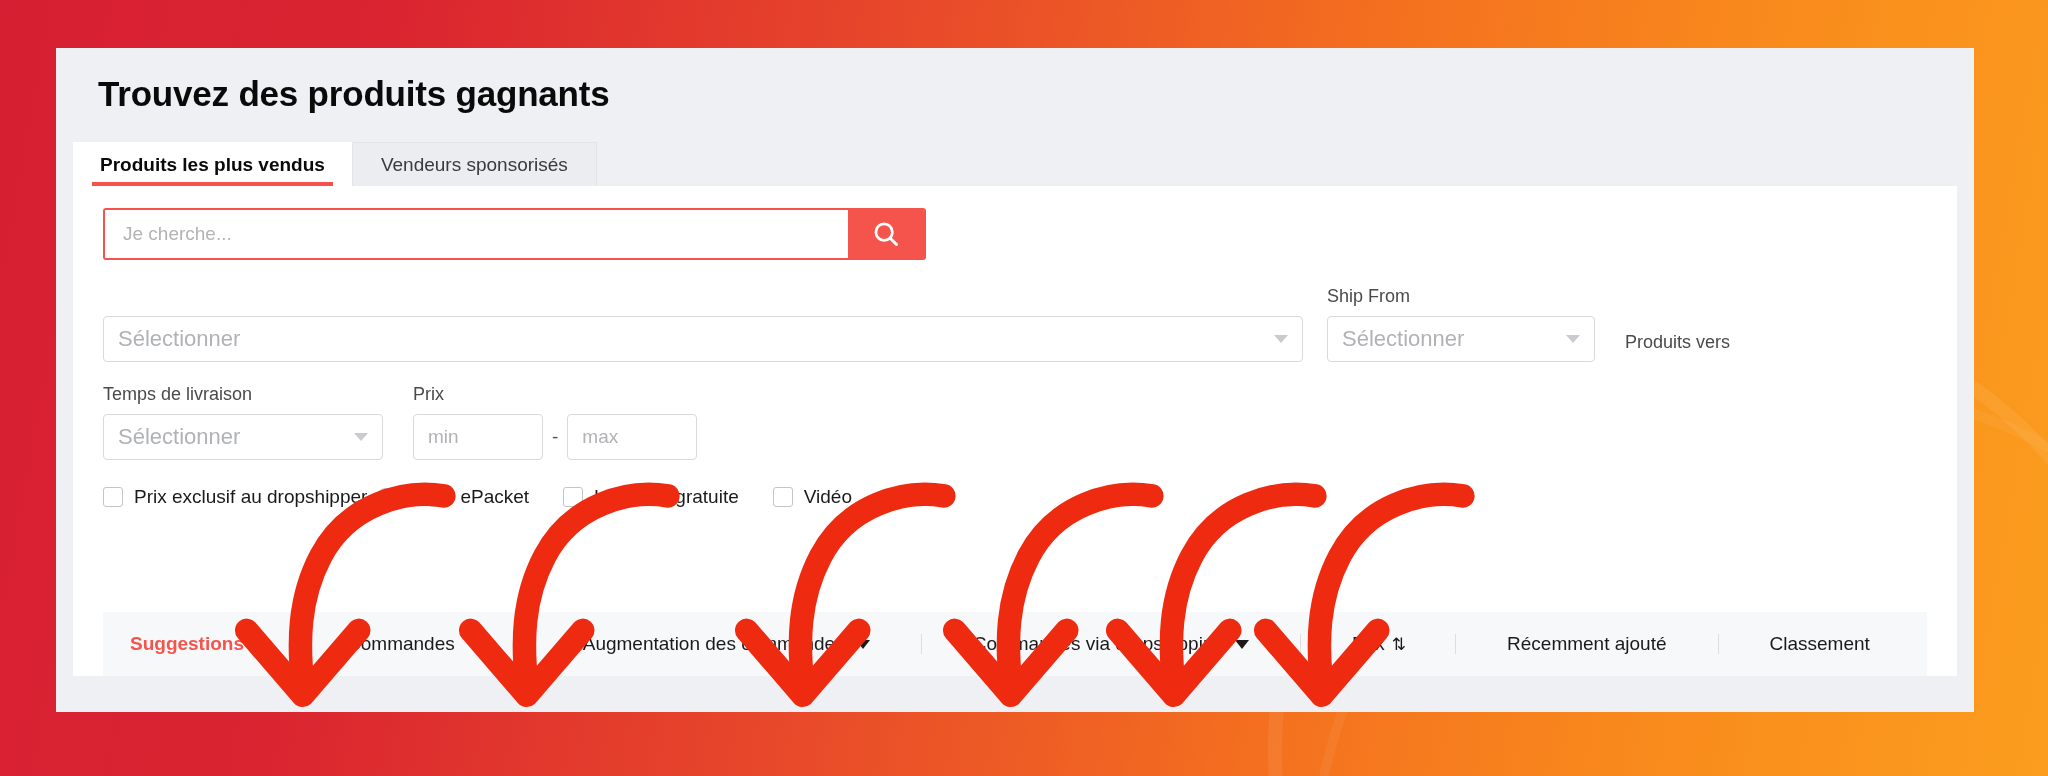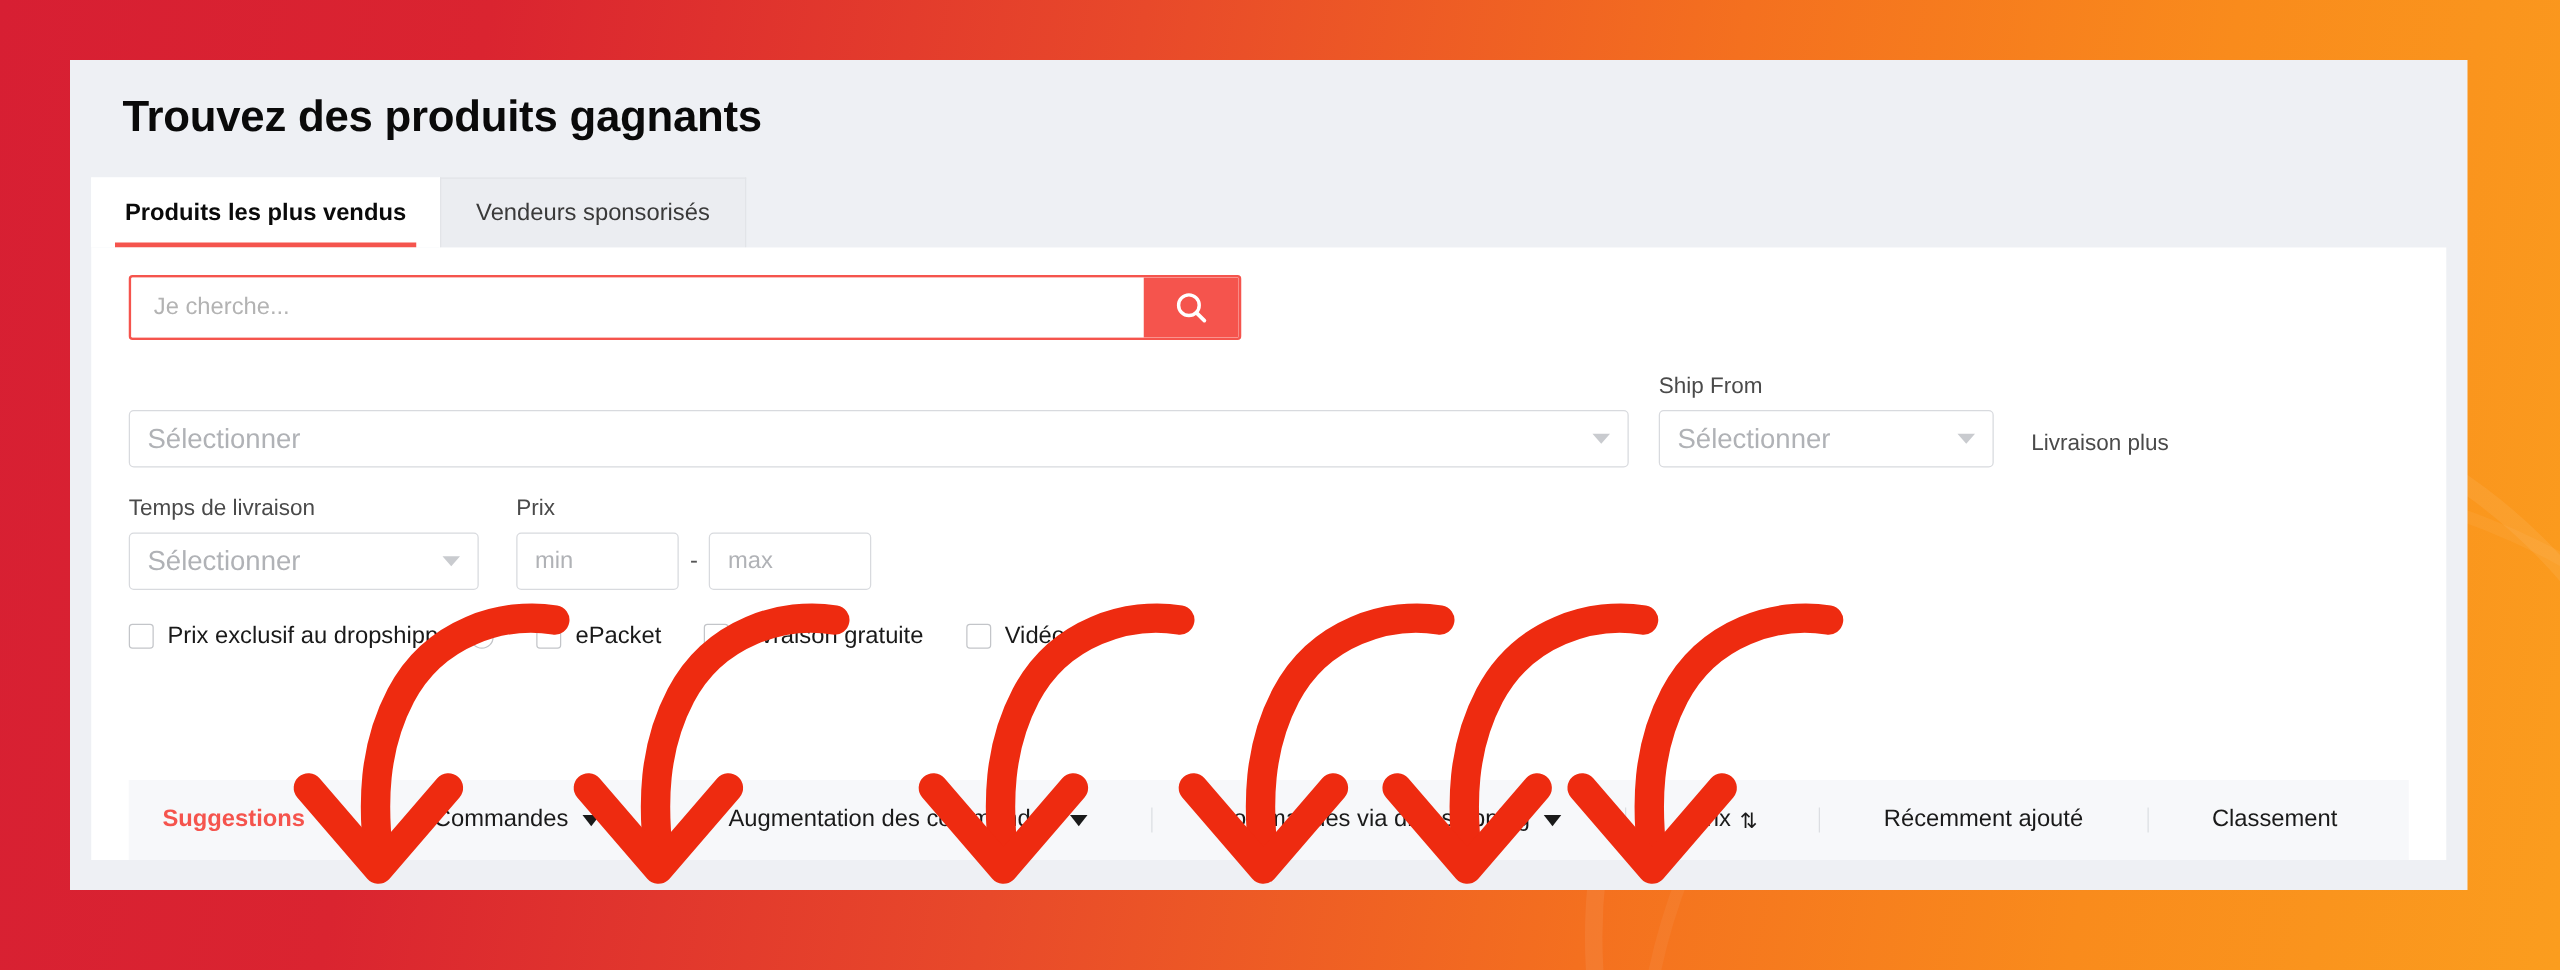--- a/index.html
+++ b/index.html
@@ -56,21 +56,21 @@
     align-items: flex-end;
   }
   .tab {
     background: #ebedf1;
     border: 1px solid #e2e4e8;
     border-bottom: none;
     padding: 14px 28px 14px;
     font-size: 19px;
     color: #3a3a3a;
     position: relative;
-    height: 56px;
+    height: 44px;
     display: flex;
     align-items: center;
     cursor: pointer;
   }
   .tab.active {
     background: #ffffff;
     color: #0a0a0a;
     font-weight: bold;
     border-color: #ffffff;
     padding-left: 26px;
@@ -91,21 +91,21 @@
     margin-right: 17px;
     padding: 22px 0 0 0;
     height: 490px;
     position: relative;
   }
   #panel-inner { padding: 0 30px; }
 
   
   #search-row {
     display: flex;
-    width: 890px;
+    width: 823px;
     height: 52px;
     border: 2px solid #f5544d;
     border-radius: 3px;
     overflow: hidden;
   }
   #search-input {
     flex: 1;
     border: none;
     outline: none;
     padding: 0 18px;
@@ -300,21 +300,21 @@
           </div>
         </div>
         <div id="ship-col">
           <div class="filter-label">Ship From</div>
           <div class="select-box">
             <span>Sélectionner</span>
             <span class="caret"></span>
           </div>
         </div>
         <div id="deliver-col">
-          <div class="filter-label">Livraison plus</div>
+          <div class="filter-label">Produits vers</div>
         </div>
       </div>
 
       <div id="row2">
         <div id="time-col">
           <div class="filter-label">Temps de livraison</div>
           <div class="select-box">
             <span>Sélectionner</span>
             <span class="caret"></span>
           </div>

